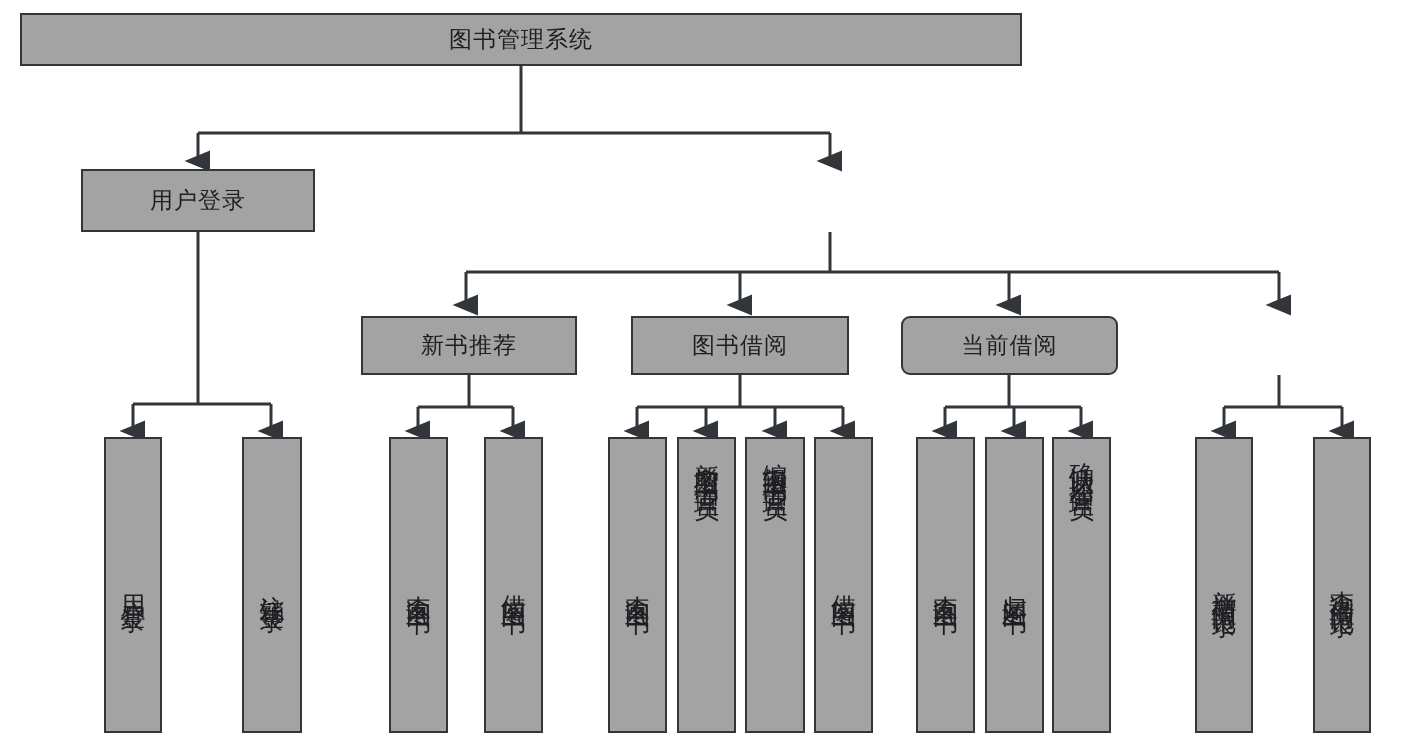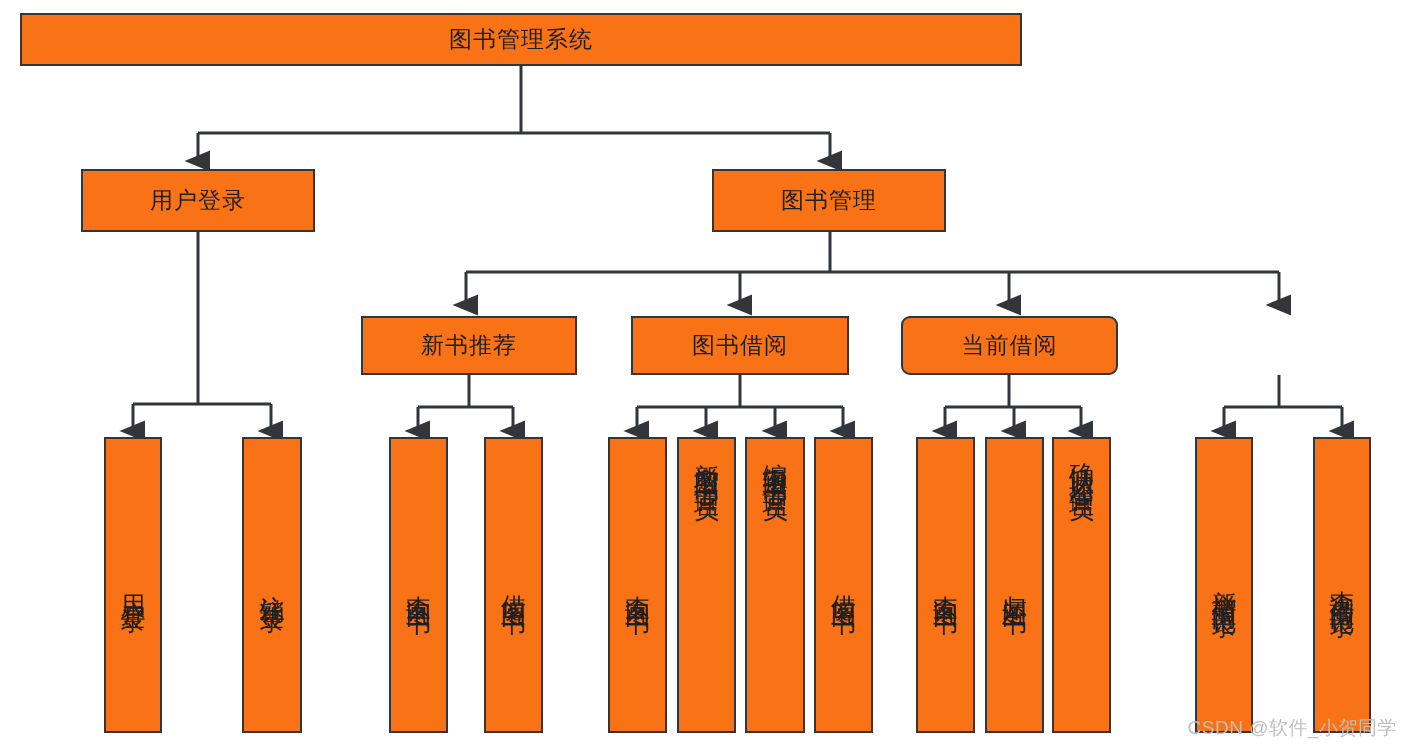--- a/index.html
+++ b/index.html
@@ -21,21 +21,21 @@
     position: absolute;
     left: 0;
     top: 0;
     width: 1405px;
     height: 747px;
     pointer-events: none;
   }
   .node {
     position: absolute;
     box-sizing: border-box;
-    background: #f97316;
+    background: #a3a3a3;
     border: 2px solid #32353a;
     display: flex;
     align-items: center;
     justify-content: center;
     color: #1d1f22;
   }
   .node .lbl {
     display: block;
     text-align: center;
     line-height: 1.18;
@@ -133,23 +133,20 @@
     </g>
   </svg>
 
   <div class="node root h" style="left:20px; top:13px; width:1002px; height:53px;">
     <span class="lbl">图书管理系统</span>
   </div>
 
   <div class="node h" style="left:81px; top:169px; width:234px; height:63px;">
     <span class="lbl">用户登录</span>
   </div>
-  <div class="node h" style="left:712px; top:169px; width:234px; height:63px;">
-    <span class="lbl">图书管理</span>
-  </div>
 
   <div class="node h" style="left:361px; top:316px; width:216px; height:59px;">
     <span class="lbl">新书推荐</span>
   </div>
   <div class="node h" style="left:631px; top:316px; width:218px; height:59px;">
     <span class="lbl">图书借阅</span>
   </div>
   <div class="node h" style="left:901px; top:316px; width:217px; height:59px;border-radius:9px;">
     <span class="lbl">当前借阅</span>
   </div>
@@ -191,15 +188,14 @@
     <span class="lbl">确认归还（管理员）</span>
   </div>
 
   <div class="node v mid" style="left:1195px; top:437px; width:58px; height:296px;">
     <span class="lbl">新增借阅记录</span>
   </div>
   <div class="node v mid" style="left:1313px; top:437px; width:58px; height:296px;">
     <span class="lbl">查询借阅记录</span>
   </div>
 
-  <div class="watermark">CSDN @软件_小贺同学</div>
 
 </div>
 
 </body></html>

